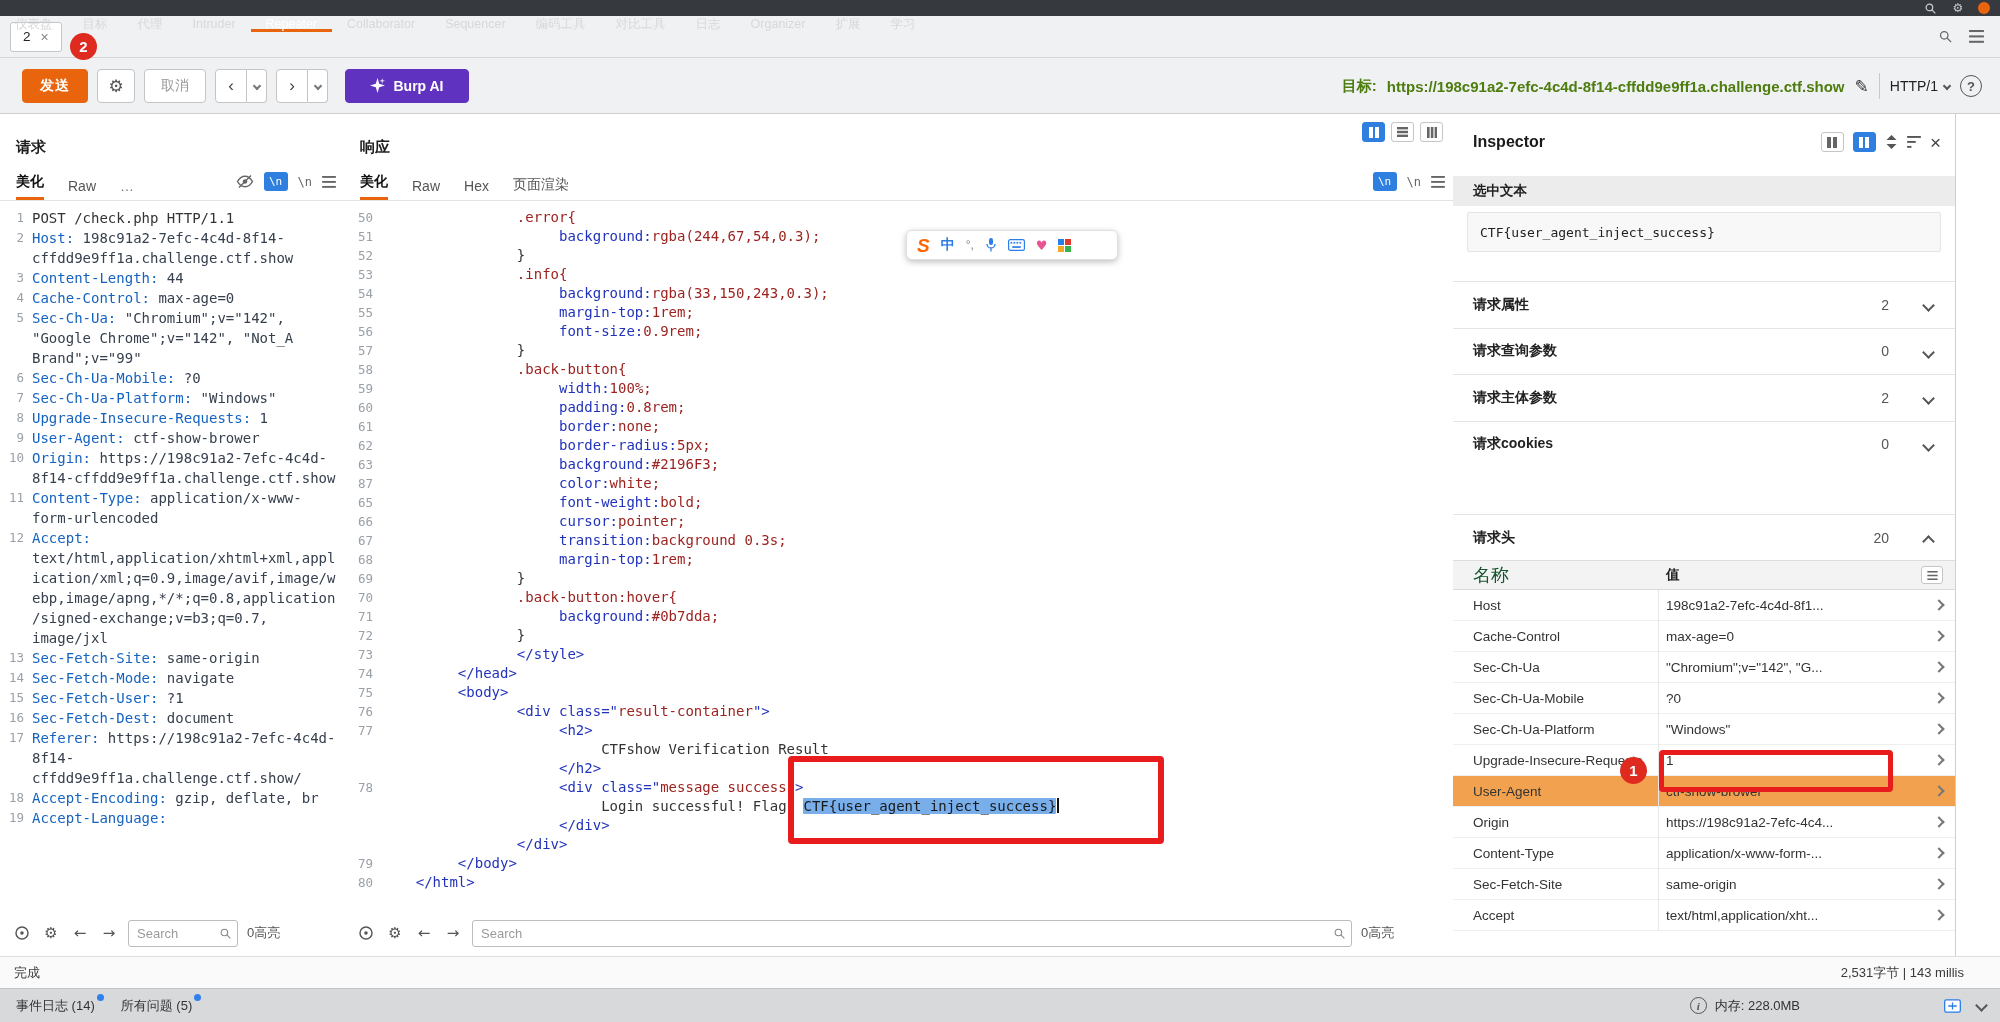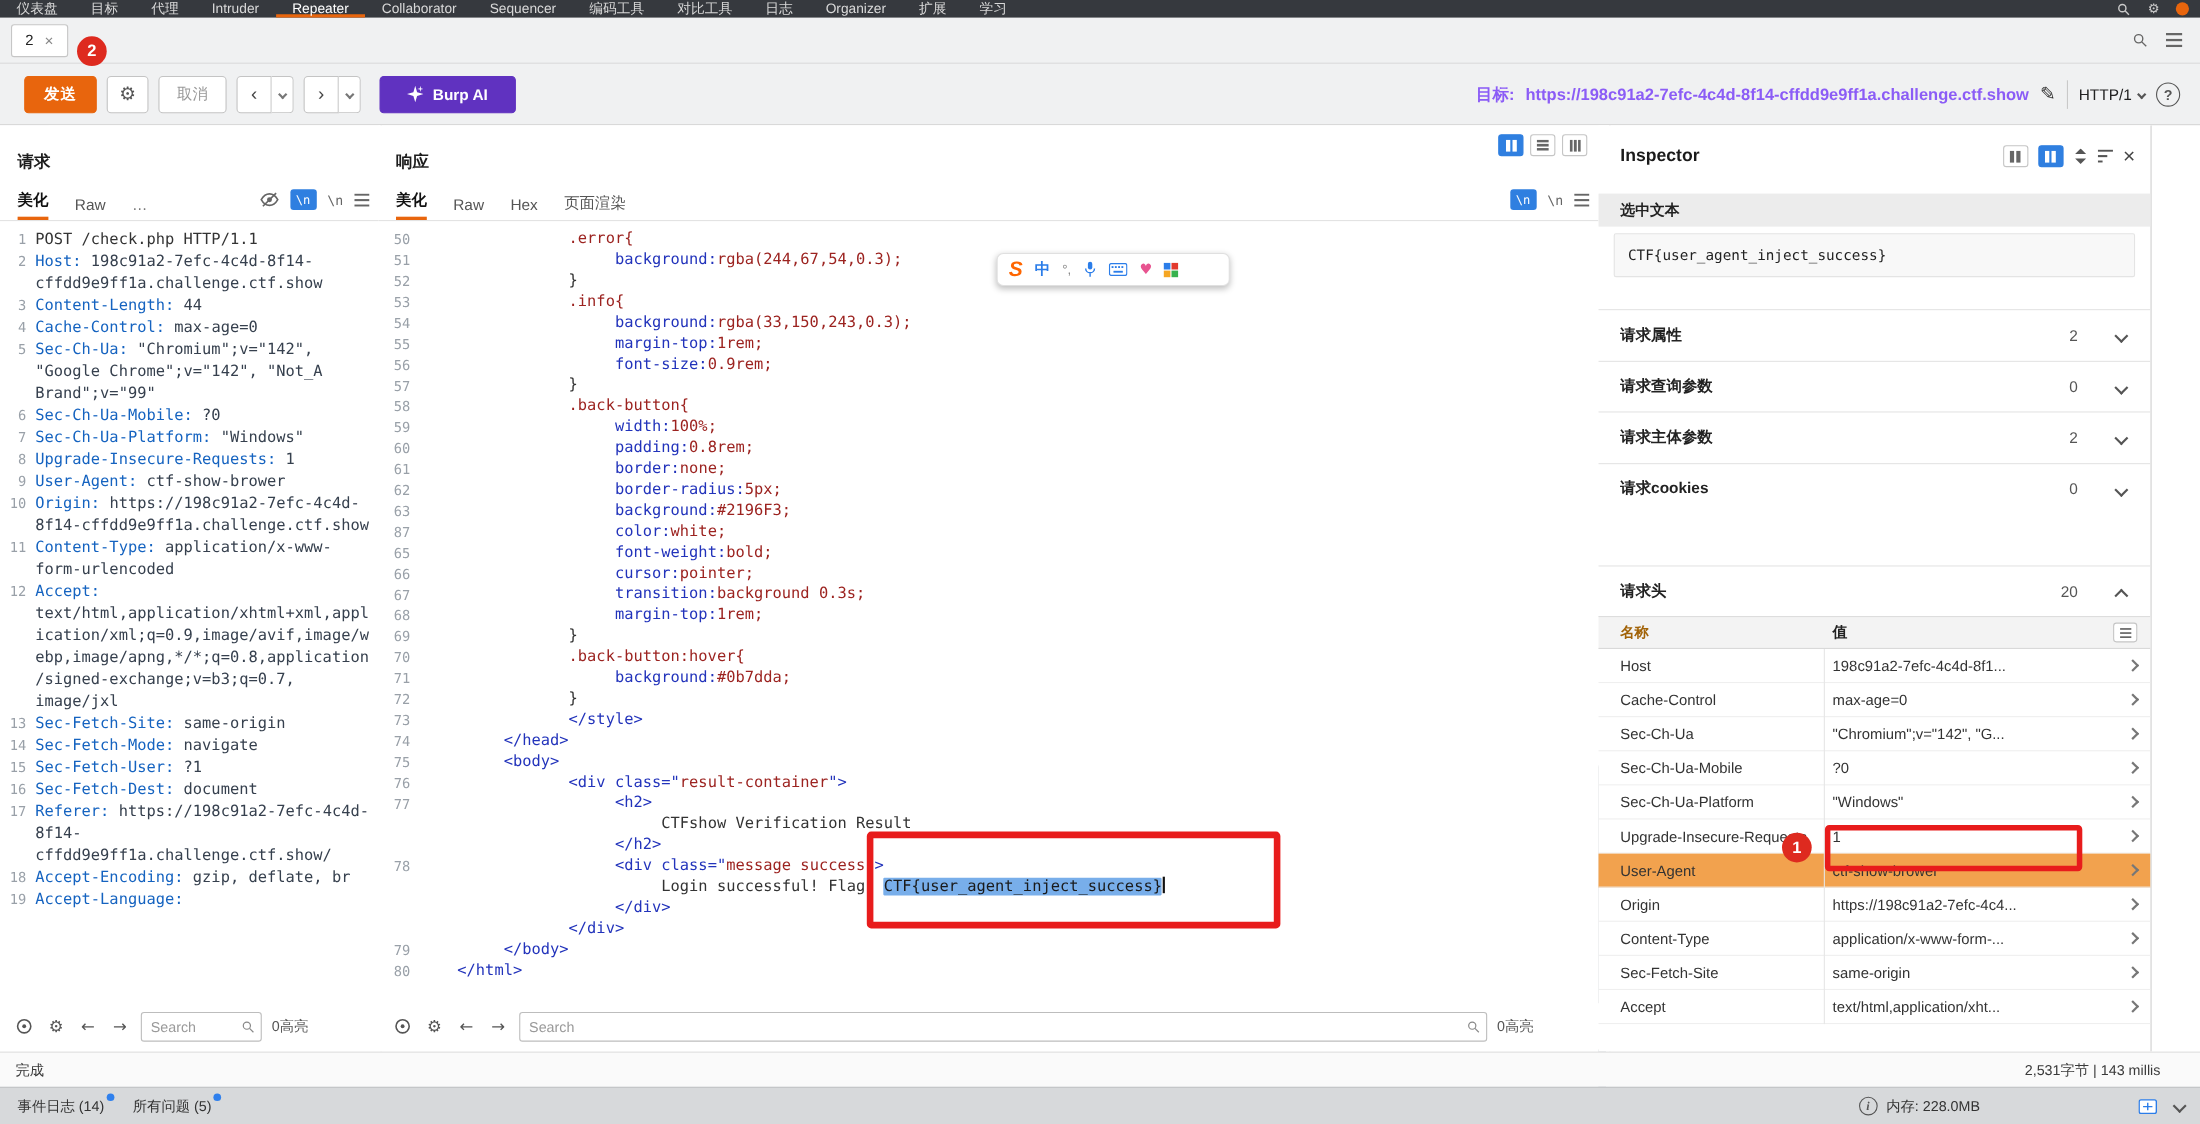--- a/index.html
+++ b/index.html
@@ -4,21 +4,21 @@
 <style>
   *{box-sizing:border-box;margin:0;padding:0}
   html,body{width:2000px;height:1022px;overflow:hidden}
   body{font-family:"Liberation Sans","DejaVu Sans",sans-serif;background:#fff;position:relative;color:#333}
   .g{font-family:"DejaVu Sans",sans-serif}
   svg{display:block}
 
   
   .menubar{position:absolute;left:0;top:0;width:2000px;height:16px;background:#36393e;display:flex;align-items:center;z-index:5}
   .menu-items{display:flex;height:100%}
-  .mitem{color:#d8d8d8;font-size:12.5px;line-height:16px;padding:0 15px;white-space:nowrap;cursor:default}
+  .mitem{color:#d8d8d8;font-size:12.5px;line-height:16px;padding:16px 15px;white-space:nowrap;cursor:default}
   .mitem.on{color:#fff;box-shadow:inset 0 -3px 0 #e8650d}
   .menu-right{margin-left:auto;display:flex;align-items:center;gap:12px;padding-right:10px}
   .mr-ico{width:16px;height:16px;display:flex;align-items:center;justify-content:center;color:#c9c9c9;font-size:12px}
   .orange-dot{width:12px;height:12px;border-radius:50%;background:#e8650d}
 
   
   .tabrow{position:absolute;left:0;top:16px;width:2000px;height:42px;background:#f0f1f2;border-bottom:1px solid #d6d6d6;display:flex;align-items:center}
   .rtab{margin-left:10px;height:30px;background:#fff;border:1px solid #c6c6c6;border-radius:3px;display:flex;align-items:center;gap:10px;padding:0 12px;font-size:13.5px;color:#222}
   .tabx{color:#888;font-size:14px;cursor:pointer}
   .tabrow-right{margin-left:auto;display:flex;align-items:center;gap:16px;padding-right:16px}
@@ -29,21 +29,21 @@
   .send{width:66px;background:#e8650d;border-color:#e8650d;color:#fff;font-weight:bold;letter-spacing:1px}
   .icon-btn{width:38px;color:#555;font-size:17px}
   .cancel{width:62px;color:#999}
   .histgrp{display:flex}
   .histgrp .btn{border-radius:0}
   .histgrp .btn:first-child{border-radius:4px 0 0 4px;width:32px;font-size:17px;color:#444}
   .histgrp .btn:last-child{border-radius:0 4px 4px 0;width:20px;border-left:none;color:#777;font-size:10px}
   .histgrp .dis{color:#b0b0b0}
   .burp-ai{margin-left:8px;background:#6032c0;border-color:#6032c0;color:#fff;font-weight:bold;width:124px;gap:8px}
   .target-area{position:absolute;right:18px;top:0;height:56px;display:flex;align-items:center;gap:10px}
-  .target-label,.target-url{font-size:15px;font-weight:bold;color:#8b5cf6;white-space:nowrap}
+  .target-label,.target-url{font-size:15px;font-weight:bold;color:#4d7c0f;white-space:nowrap}
   .pencil{font-size:17px;color:#333;cursor:pointer}
   .vsep{width:1px;height:26px;background:#c9c9c9}
   .httpver{display:flex;align-items:center;gap:6px;font-size:14px;color:#222;cursor:pointer}
   .qcircle{width:22px;height:22px;border:1.5px solid #555;border-radius:50%;display:flex;align-items:center;justify-content:center;font-size:13px;color:#555;font-weight:bold;cursor:pointer}
 
   
   .chev{width:9px;height:9px;border-right:2px solid #555;border-bottom:2px solid #555;display:inline-block}
   .chev.down{transform:rotate(45deg)}
   .chev.up{transform:rotate(-135deg)}
   .chev.right{transform:rotate(-45deg)}
@@ -122,21 +122,21 @@
   .ihdr-g{color:#555;cursor:pointer}
   .insp-sel-label{position:absolute;left:0;right:0;top:62px;height:30px;background:#ececec;display:flex;align-items:center;padding-left:20px;font-size:13.5px;font-weight:bold;color:#222}
   .insp-sel-box{position:absolute;left:14px;right:14px;top:98px;height:40px;background:#f8f8f8;border:1px solid #e4e4e4;border-radius:2px;display:flex;align-items:center;padding:0 12px;font-family:"DejaVu Sans Mono",monospace;font-size:13px;color:#222}
   .insp-sections{position:absolute;left:0;right:0;top:167px}
   .isec{height:46.5px;display:flex;align-items:center;border-top:1px solid #e4e4e4;padding:0 0 0 20px;position:relative;cursor:pointer}
   .isec-label{font-size:14px;font-weight:bold;color:#222}
   .isec-count{margin-left:auto;margin-right:66px;font-size:14px;color:#555}
   .isec .chev{position:absolute;right:22px;top:19px}
   .insp-tbl{position:absolute;left:0;right:0;top:400px;bottom:0}
   .tblhead{height:30px;background:#f3f3f3;border-top:1px solid #ddd;border-bottom:1px solid #d9d9d9;display:flex;align-items:center;padding:0 12px 0 20px;position:relative}
-  .tblhead .c1{flex:0 0 185px;font-size:13px;font-weight:bold;color:#a16207}
+  .tblhead .c1{flex:0 0 185px;font-size:18px;font-weight:normal;color:#14532d}
   .tblhead .c2{flex:1;font-size:13.5px;font-weight:bold;color:#222;padding-left:8px}
   .tbl-opt{width:22px;height:18px;border:1px solid #c5c5c5;background:#fff;border-radius:3px;display:flex;align-items:center;justify-content:center;cursor:pointer}
   .colsep{position:absolute;left:205px;top:0;bottom:0;width:1px;background:#e6e6e6;z-index:1}
   .hrow{position:relative;display:flex;align-items:center;height:31px;border-bottom:1px solid #efefef;padding:0 26px 0 20px}
   .hrow.hl{background:#f2a24e}
   .hname{flex:0 0 185px;font-size:13.5px;color:#333;overflow:hidden;white-space:nowrap;text-overflow:ellipsis}
   .hval{flex:1;font-size:13.5px;color:#333;overflow:hidden;white-space:nowrap;text-overflow:ellipsis;padding-left:8px;z-index:2}
   .hrow .chev{position:absolute;right:12px;width:8px;height:8px;border-color:#777}
 
   

